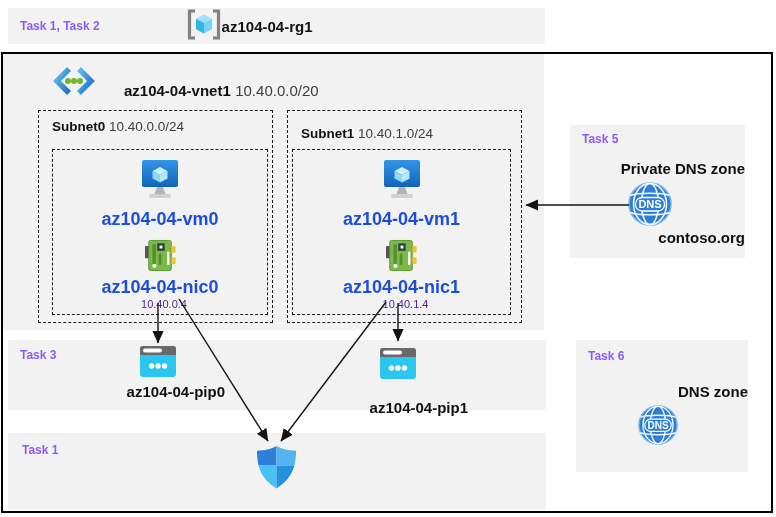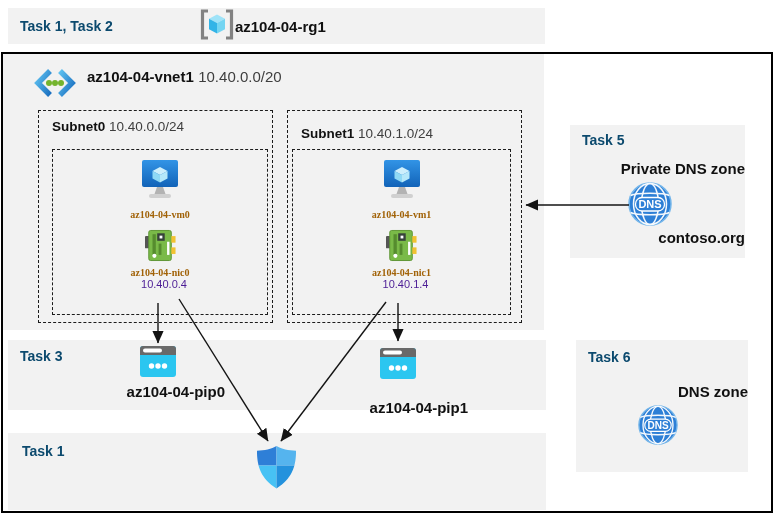--- a/index.html
+++ b/index.html
@@ -3,27 +3,27 @@
 <meta charset="utf-8">
 <style>
   html,body{margin:0;padding:0;background:#fff;}
   .canvas{position:relative;width:776px;height:517px;background:#fff;overflow:hidden;
           font-family:"Liberation Sans","DejaVu Sans",sans-serif;color:#141414;}
   .abs{position:absolute;}
   .panel{position:absolute;background:#f2f2f2;}
   .main-rect{position:absolute;left:1px;top:52px;width:772px;height:461px;
              border:2px solid #000;box-sizing:border-box;background:#fff;}
   .vnet-bg{position:absolute;left:3px;top:54px;width:541px;height:276px;background:#f2f2f2;}
-  .task-label{font-size:14px;font-weight:bold;color:#0c4a6e;white-space:nowrap;}
-  .name-label{font-size:10px;font-weight:bold;color:#a16207;white-space:nowrap;font-family:Liberation Serif, serif;}
+  .task-label{font-size:12px;font-weight:bold;color:#8b5cf6;white-space:nowrap;}
+  .name-label{font-size:18px;font-weight:bold;color:#1d4ed8;white-space:nowrap;}
   .big-name{font-size:15px;font-weight:bold;color:#111;white-space:nowrap;}
   .plain{font-weight:normal;color:#3e3e3e;}
   .ip-label{font-size:11px;color:#4c1d95;white-space:nowrap;margin-left:8px;}
   .top-band{left:8px;top:8px;width:537px;height:36px;display:flex;align-items:center;padding-left:12px;box-sizing:border-box;}
-  .vnet-header{position:absolute;left:33px;top:68px;height:32px;display:flex;align-items:flex-start;gap:10px;}
+  .vnet-header{position:absolute;left:52px;top:68px;height:32px;display:flex;align-items:flex-end;gap:28px;}
   .subnet-outer{position:absolute;border:1px dashed #1c1c1c;box-sizing:border-box;background:transparent;}
   .subnet-title{position:absolute;font-size:13.5px;color:#3e3e3e;white-space:nowrap;}
   .subnet-inner{position:absolute;border:1px dashed #1c1c1c;box-sizing:border-box;
                 display:flex;flex-direction:column;align-items:center;padding-top:10px;}
   .mt1{margin-top:1px;} .mt9{margin-top:9px;}
   .center-text{text-align:right;}
   .overlay{position:absolute;left:0;top:0;pointer-events:none;}
 </style>
 </head>
 <body>

